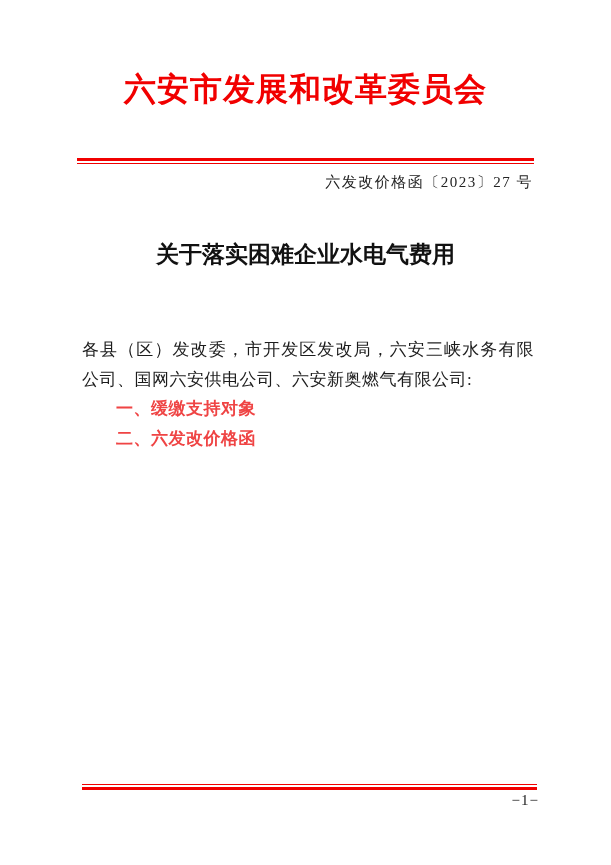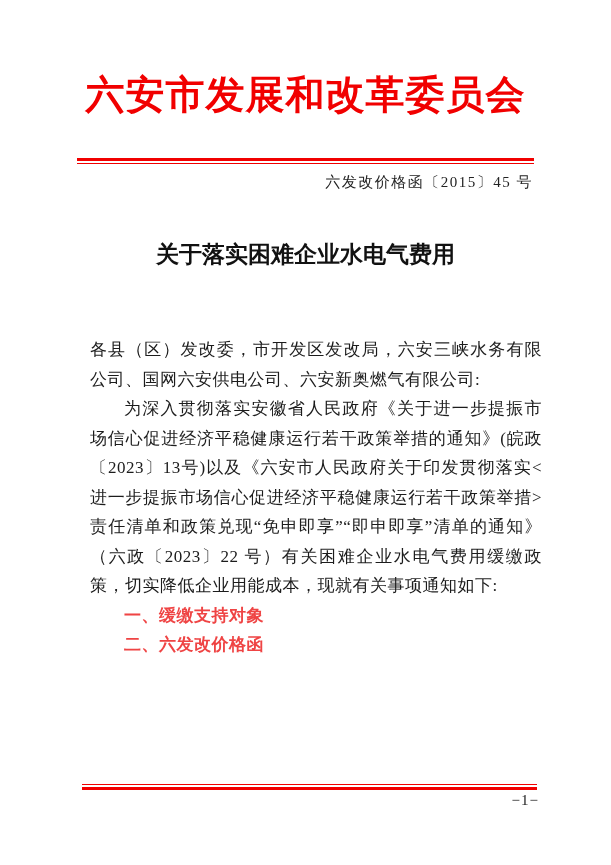--- a/index.html
+++ b/index.html
@@ -15,21 +15,21 @@
     overflow: hidden;
     font-family: "Liberation Serif", "DejaVu Serif", serif;
     color: #1a1a1a;
   }
   .agency-name {
     position: absolute;
     top: 68px;
     left: 0;
     width: 100%;
     text-align: center;
-    font-size: 39px;
+    font-size: 32px;
     font-weight: bold;
     letter-spacing: 1px;
     color: var(--brand, #f10000);
     font-family: "Liberation Serif", "DejaVu Serif", serif;
     white-space: nowrap;
   }
   .header-rule {
     position: absolute;
     top: 158px;
     left: 77px;
@@ -62,21 +62,20 @@
     top: 335px;
     left: 82px;
     width: 452px;
     font-size: 17px;
     line-height: 29.5px;
     text-align: justify;
     text-justify: inter-character;
     word-break: break-all;
     letter-spacing: 0.5px;
     color: #1c1c1c;
-    margin-left: 8px;
   }
   .body-text p {
     margin: 0;
     padding: 0;
   }
   .indent {
     text-indent: 2em;
   }
   .section-heading {
     text-indent: 2em;
@@ -104,29 +103,28 @@
 </style>
 </head>
 <body>
 
 <div class="page">
 
   <div class="agency-name">六安市发展和改革委员会</div>
 
   <div class="header-rule"></div>
 
-  <div class="doc-number">六发改价格函〔2015〕45 号</div>
+  <div class="doc-number">六发改价格函〔2023〕27 号</div>
 
   <div class="doc-title">
     <div>关于落实困难企业水电气费用</div>
   </div>
 
   <div class="body-text">
     <p>各县（区）发改委，市开发区发改局，六安三峡水务有限公司、国网六安供电公司、六安新奥燃气有限公司:</p>
-    <p class="indent">为深入贯彻落实安徽省人民政府《关于进一步提振市场信心促进经济平稳健康运行若干政策举措的通知》(皖政 〔2023〕13号)以及《六安市人民政府关于印发贯彻落实&lt;进一步提振市场信心促进经济平稳健康运行若干政策举措&gt;责任清单和政策兑现“免申即享”“即申即享”清单的通知》（六政〔2023〕22 号）有关困难企业水电气费用缓缴政策，切实降低企业用能成本，现就有关事项通知如下:</p>
     <p class="section-heading">一、缓缴支持对象</p>
     <p class="section-heading">二、六发改价格函</p>
   </div>
 
   <div class="footer-rule"></div>
 
   <div class="page-number">−1−</div>
 
 </div>
 

